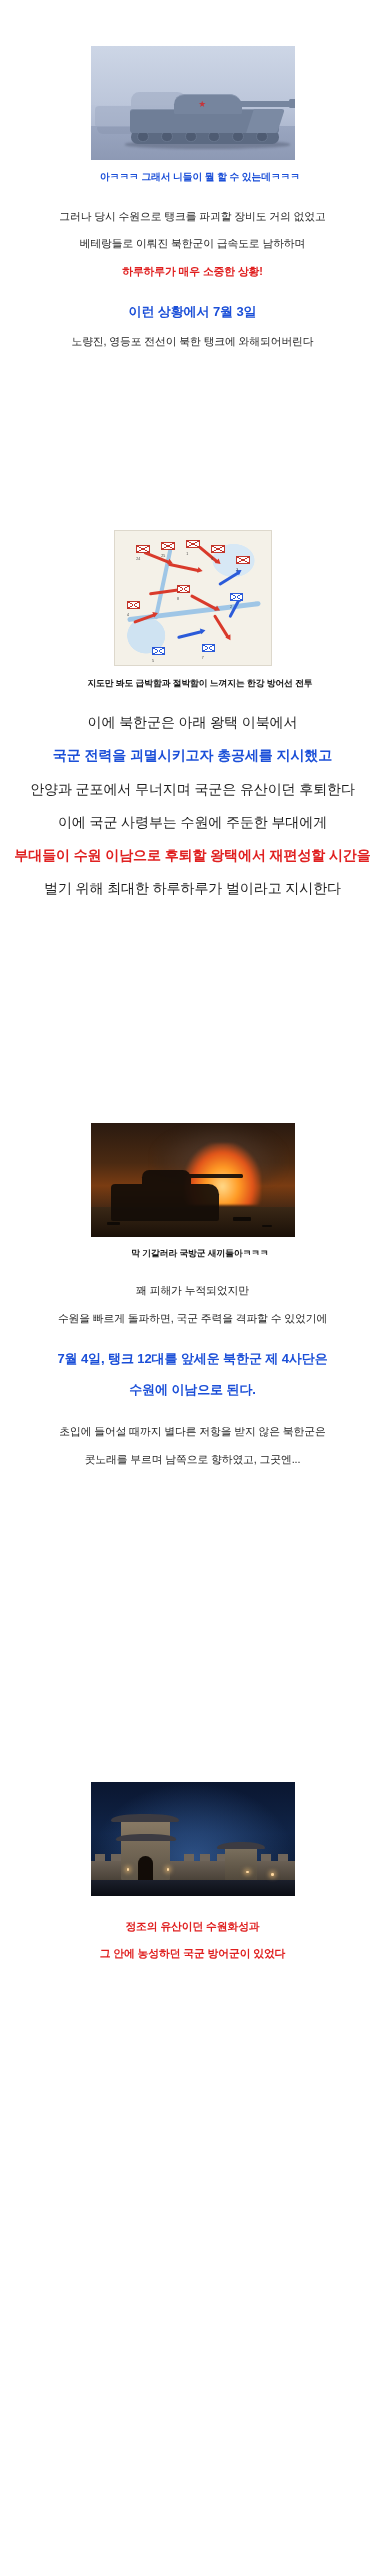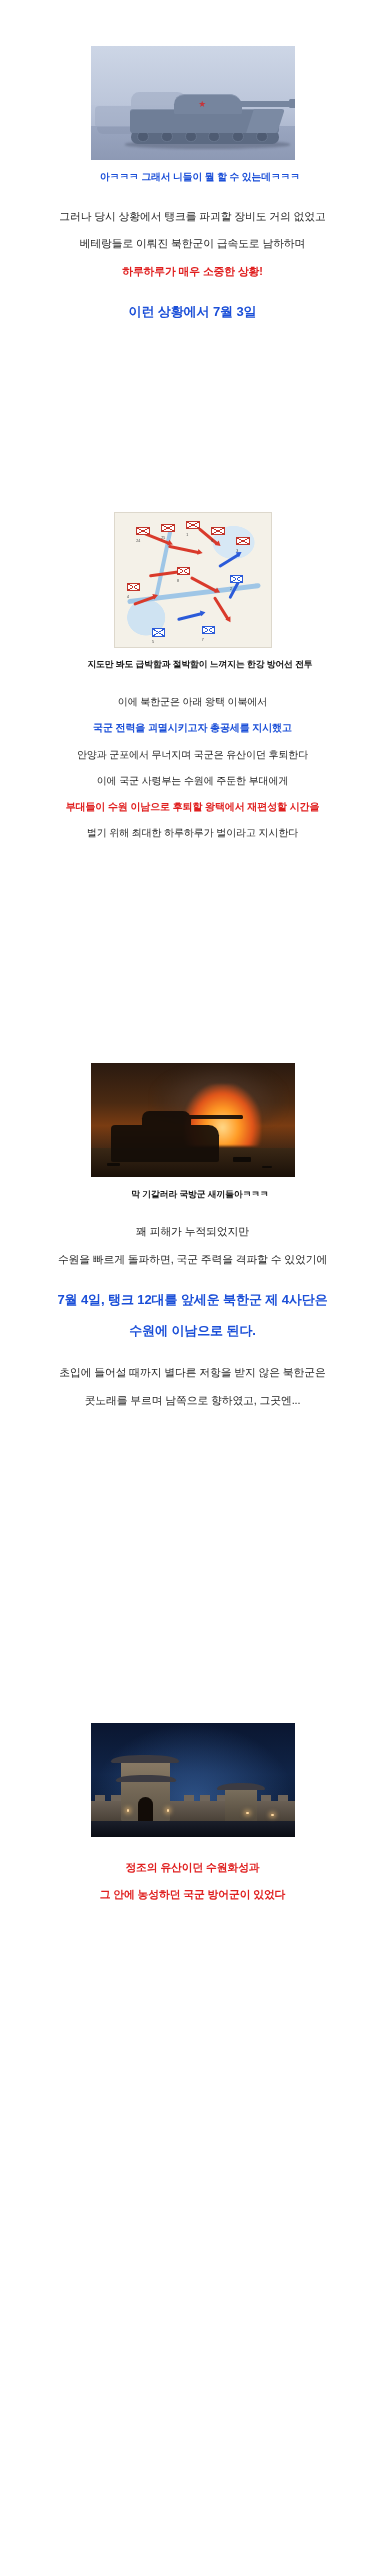--- a/index.html
+++ b/index.html
@@ -26,21 +26,21 @@
   
   .txt {
     width: 100%;
     text-align: center;
     line-height: 1.7;
     letter-spacing: -0.1px;
   }
   .t-black { color: #1d1d1d; font-size: 10.8px; }
   .t-blue  { color: #1b4fd8; font-size: 13px; font-weight: bold; }
   .t-red   { color: #e02020; font-size: 10.8px; font-weight: bold; }
-  .t-small { font-size: 10px; }
+  .t-small { font-size: 14px; }
   .t-cap   { font-size: 8.8px; font-weight: bold; color: #111; padding-left: 15px; }
 
   .gap-xs { height: 9.3px; }
   .gap-s  { height: 20.6px; }
   .gap-m  { height: 46px; }
   .gap-l  { height: 88px; }
   .gap-xl { height: 134px; }
 
   
   .img-tank {
@@ -318,28 +318,29 @@
       <div class="star">★</div>
       <div class="barrel"></div>
     </div>
   </div>
 
   <div class="gap-xs"></div>
   <div class="txt t-blue t-cap" style="color:#1b4fd8;font-size:9.8px;">아ㅋㅋㅋ 그래서 니들이 뭘 할 수 있는데ㅋㅋㅋ</div>
 
   <div class="gap-s"></div>
 
-  <div class="txt t-black">그러나 당시 상황에서 탱크를 파괴할 장비도 거의 없었고</div>
+  <div class="txt t-black">그러나 당시 수원으로 탱크를 파괴할 장비도 거의 없었고</div>
   <div class="gap-xs"></div>
   <div class="txt t-black">베테랑들로 이뤄진 북한군이 급속도로 남하하며</div>
   <div class="gap-xs"></div>
   <div class="txt t-red">하루하루가 매우 소중한 상황!</div>
   <div class="gap-s"></div>
   <div class="txt t-blue">이런 상황에서 7월 3일</div>
   <div class="gap-xs"></div>
+  <div class="txt t-black">노량진, 영등포 전선이 북한 탱크에 와해되어버린다</div>
 
   <div class="gap-xl"></div>
   <div class="gap-m"></div>
 
   <div class="img-map">
     <div class="water"></div>
     <div class="river"></div>
     <div class="river2"></div>
 
     <div class="arrow-red" style="left:18%;top:18%;width:28px;transform:rotate(22deg);"></div>

